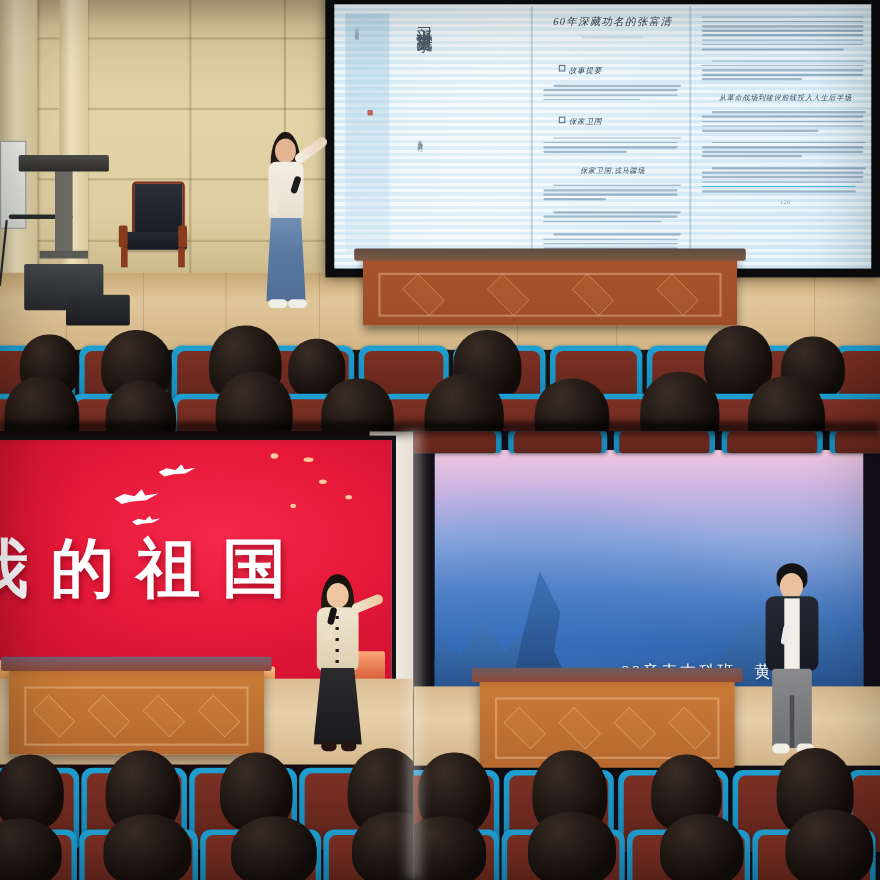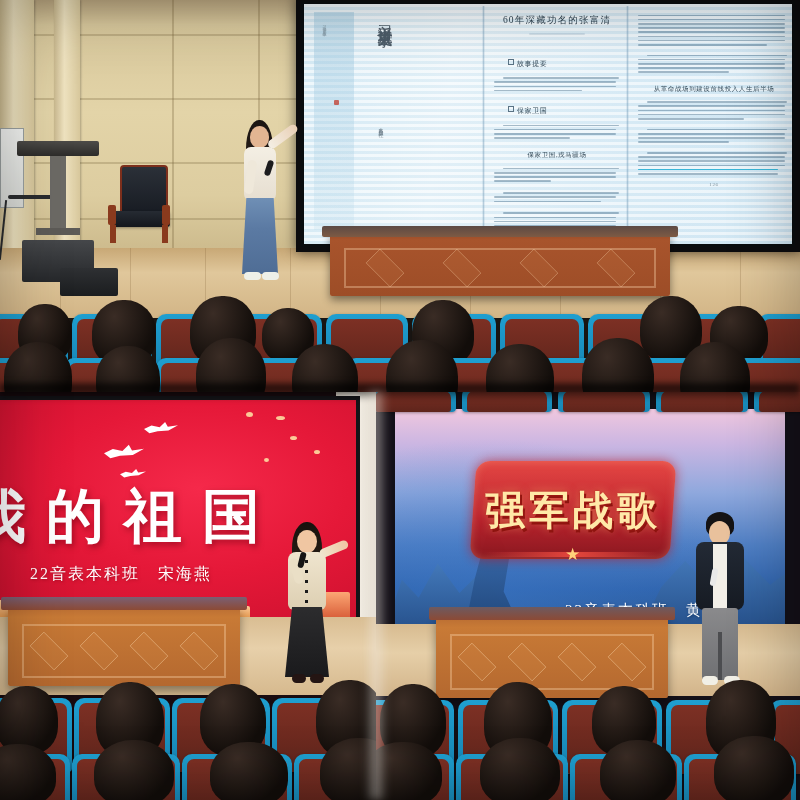--- a/index.html
+++ b/index.html
@@ -26,21 +26,21 @@
     background:linear-gradient(180deg,#c8a876,#e0c79b 35%,#d2b586 100%);}
   .floor .plank{position:absolute;top:0;bottom:0;width:1px;background:rgba(120,85,45,.22);}
 
   
   #screen-top{position:absolute;left:296px;top:-4px;width:504px;height:256px;
     background:#0a0d0f;border:5px solid #0c0c0e;box-sizing:border-box;
     box-shadow:0 0 12px rgba(0,0,0,.6);}
   .bookpage{position:absolute;inset:3px;background:
      repeating-linear-gradient(180deg,rgba(255,255,255,.55) 0 3px, rgba(205,228,240,.30) 3px 6px),
      linear-gradient(100deg,#d8ecf6 0%,#e9f4fa 30%,#dcedf7 60%,#cfe6f4 100%);}
-  .bk-col{position:absolute;top:0;bottom:0;}
+  .bk-col{position:absolute;top:0;bottom:0;font-style:italic;}
   .bk-spineband{position:absolute;left:10px;top:8px;width:40px;bottom:14px;
      background:linear-gradient(180deg,rgba(150,195,220,.45),rgba(190,220,235,.25));}
   .vert-title{position:absolute;left:56px;top:10px;width:34px;
      writing-mode:vertical-rl;text-orientation:upright;
      font-family:"Liberation Serif",serif;font-size:15px;color:#3f4f5c;letter-spacing:1px;
      text-shadow:0 0 1px rgba(255,255,255,.7);opacity:.92;}
   .vert-sub{position:absolute;left:74px;top:120px;writing-mode:vertical-rl;
      text-orientation:upright;font-size:5px;color:#6b7c88;letter-spacing:1px;}
   .vert-mini{position:absolute;left:18px;top:18px;writing-mode:vertical-rl;
      text-orientation:upright;font-size:4px;color:#7c909c;letter-spacing:1px;opacity:.8;}
@@ -465,21 +465,20 @@
       <div class="dove" style="left:180px;top:18px;width:34px;height:20px"></div>
       <div class="dove" style="left:140px;top:40px;width:40px;height:24px"></div>
       <div class="dove" style="left:156px;top:66px;width:26px;height:15px"></div>
       <div class="spark" style="left:282px;top:12px;width:7px;height:5px"></div>
       <div class="spark" style="left:312px;top:16px;width:9px;height:4px"></div>
       <div class="spark" style="left:326px;top:36px;width:7px;height:4px"></div>
       <div class="spark" style="left:350px;top:50px;width:6px;height:4px"></div>
       <div class="spark" style="left:300px;top:58px;width:5px;height:4px"></div>
 
       <div class="cn-title" style="left:4px;top:78px">我的祖国</div>
-      <div class="cn-sub" style="left:66px;top:164px">22音表本科班　宋海燕</div>
 
       <div class="gw" style="left:28px;width:64px;height:18px"></div>
 
       <div class="gw" style="left:176px;width:56px;height:17px"></div>
       <div class="gw" style="left:238px;width:48px;height:12px"></div>
       <div class="gw" style="left:330px;width:56px;height:26px;background:linear-gradient(180deg,#ffb37a,#d9653a)"></div>
     </div>
 
     <div id="stagefloor-bl"></div>
 
@@ -549,28 +548,20 @@
     <div id="screen-blue">
       <div class="mtn" style="left:-10px;width:120px;height:82px;
            clip-path:polygon(0 100%,14% 40%,28% 62%,44% 20%,62% 56%,80% 30%,100% 74%,100% 100%)"></div>
       <div class="mtn" style="left:246px;width:170px;height:92px;
            clip-path:polygon(0 100%,12% 54%,26% 26%,42% 58%,58% 18%,76% 52%,92% 30%,100% 66%,100% 100%)"></div>
       <div class="peak" style="left:64px;bottom:0;width:72px;height:110px;
            clip-path:polygon(44% 0,70% 34%,62% 66%,86% 100%,8% 100%,22% 54%)"></div>
       <div class="mtn" style="left:110px;width:150px;height:44px;opacity:.6;
            clip-path:polygon(0 100%,20% 52%,40% 76%,60% 44%,82% 70%,100% 52%,100% 100%)"></div>
 
-      <div class="logo-box">
-        <div class="logo-plate"></div>
-        <div class="logo-text">强军战歌</div>
-        <div class="logo-bar"></div>
-        <div class="logo-star">
-            <span class="star-glyph">★</span>
-          </div>
-      </div>
 
       <div class="br-sub" style="left:170px;top:192px">23音表本科班　黄泓盛</div>
     </div>
 
     <div id="stagefloor-br"></div>
 
     <div id="table-br">
       <div class="lip"></div>
       <div class="diamond-row" style="top:18px">
         <div class="dia" style="border-color:rgba(255,225,185,.5)"></div>

